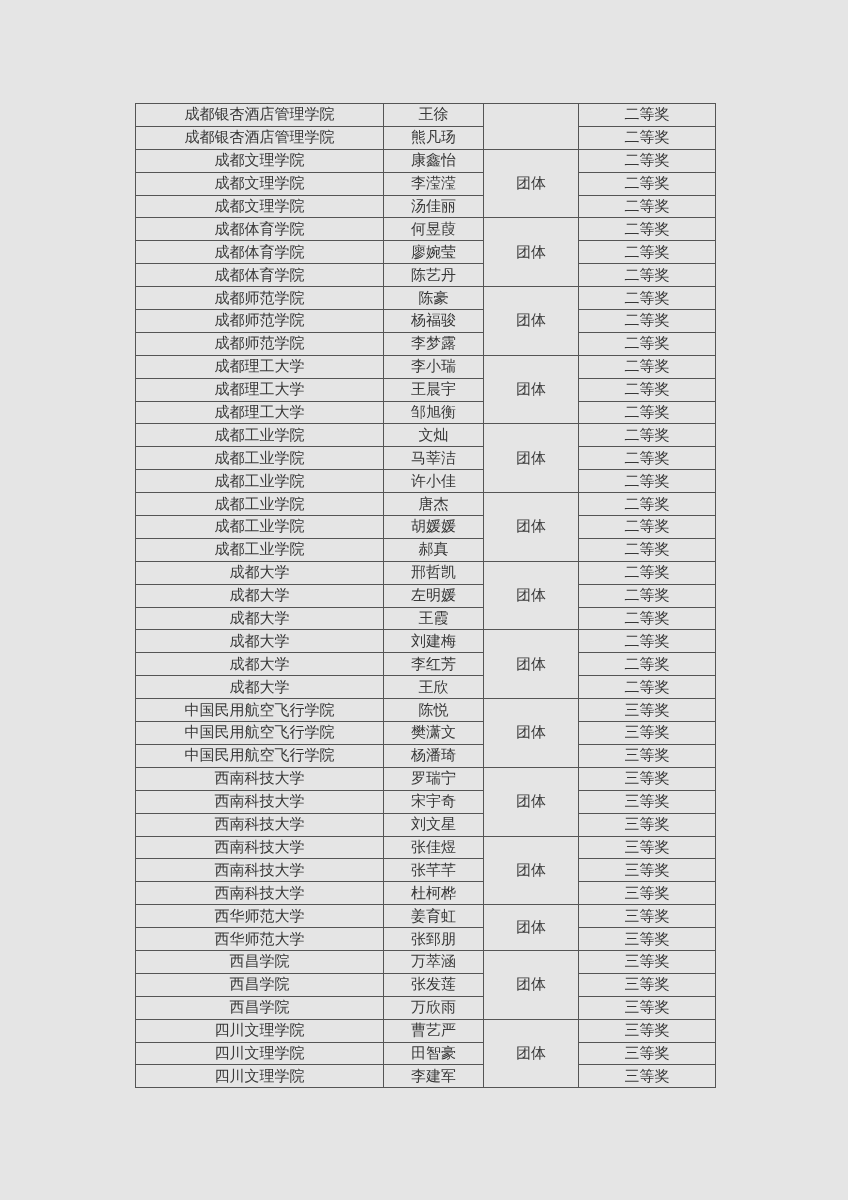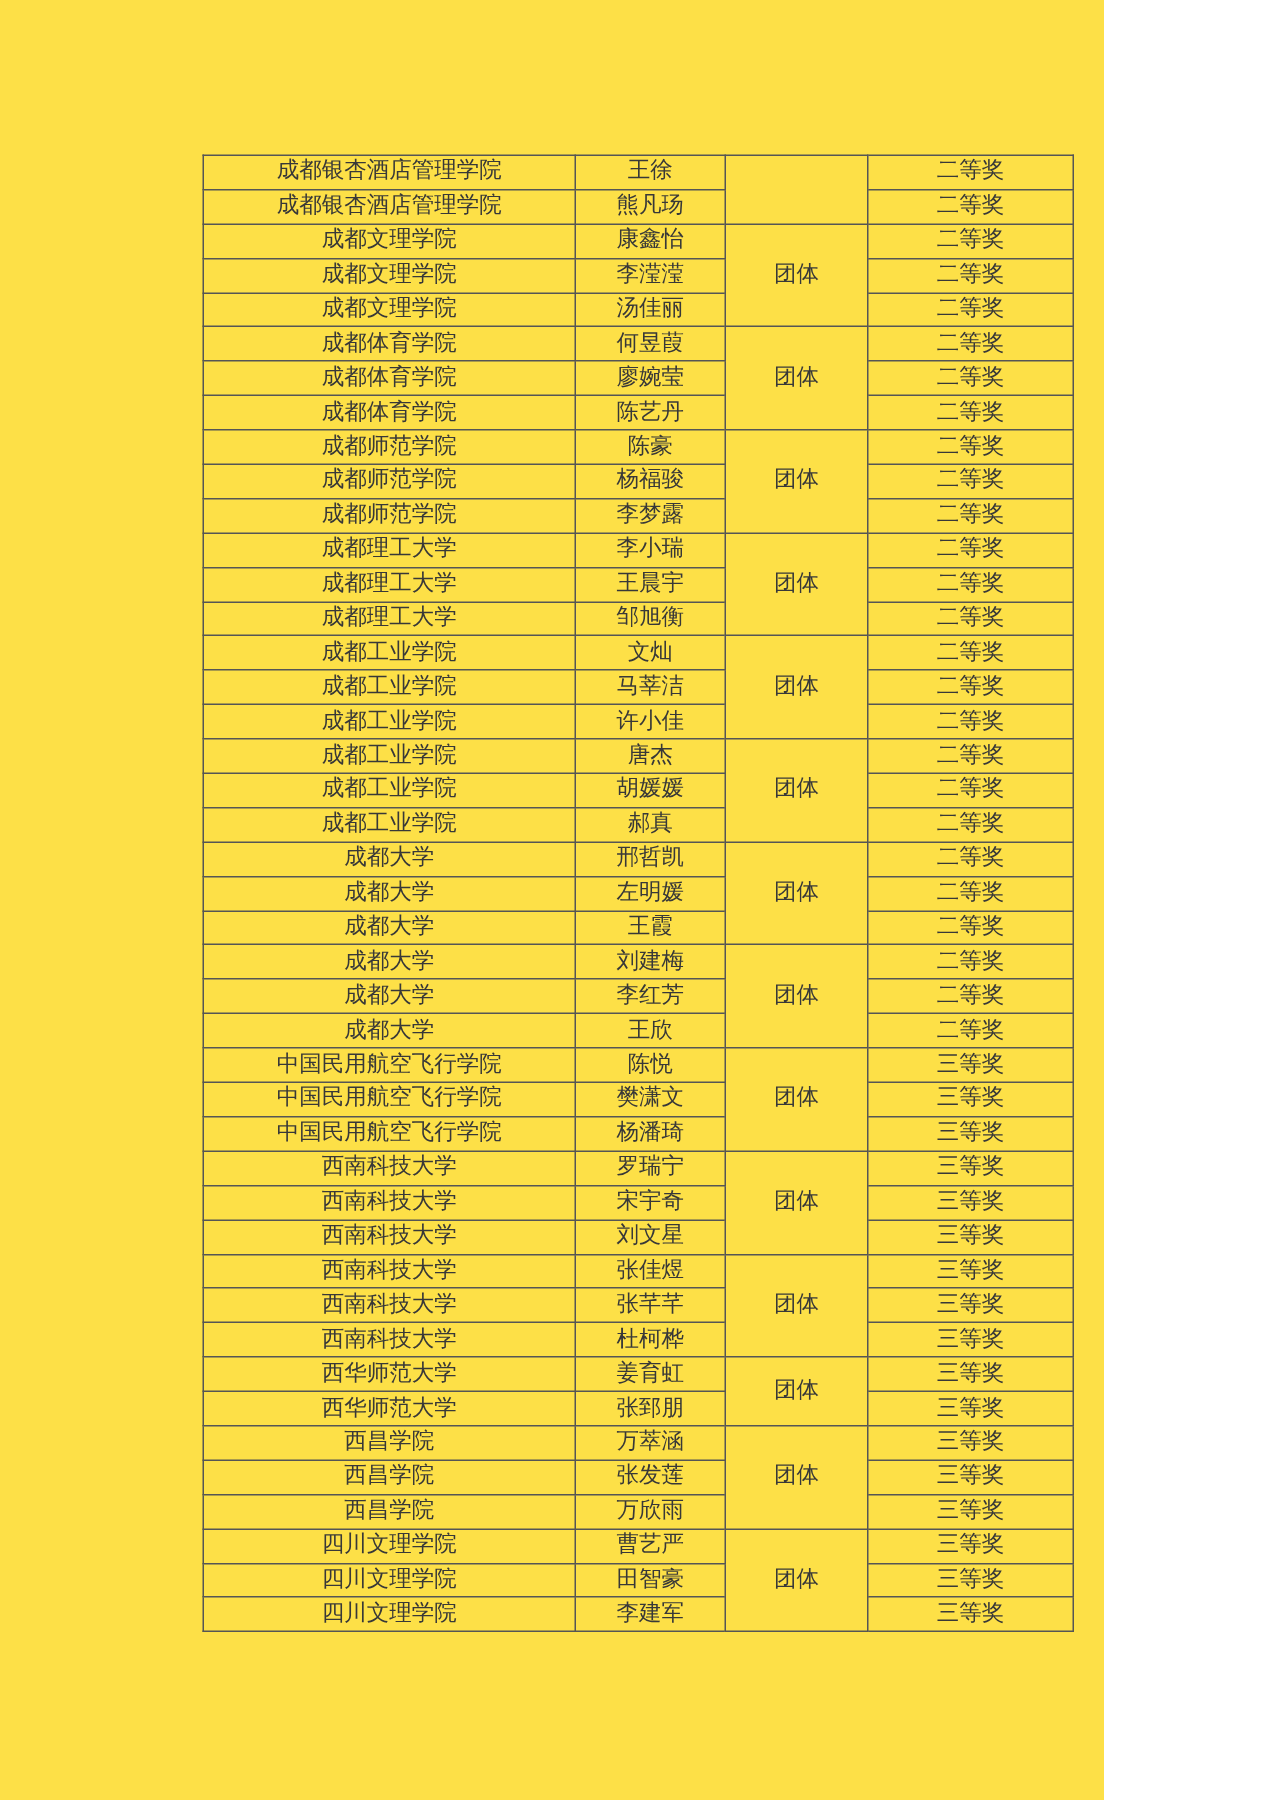--- a/index.html
+++ b/index.html
@@ -11,23 +11,23 @@
     height: 1200px;
     background: #ffffff;
     font-family: "Liberation Serif", "DejaVu Serif", serif;
     position: relative;
     overflow: hidden;
   }
   .page {
     position: absolute;
     left: 0;
     top: 0;
-    width: 736px;
+    width: 848px;
     height: 1200px;
-    background: #fde047;
+    background: #e5e5e5;
     font-family: Liberation Serif, serif;
   }
   table.award-table {
     position: absolute;
     left: 135px;
     top: 103px;
     width: 580px;
     border-collapse: collapse;
     table-layout: fixed;
   }

